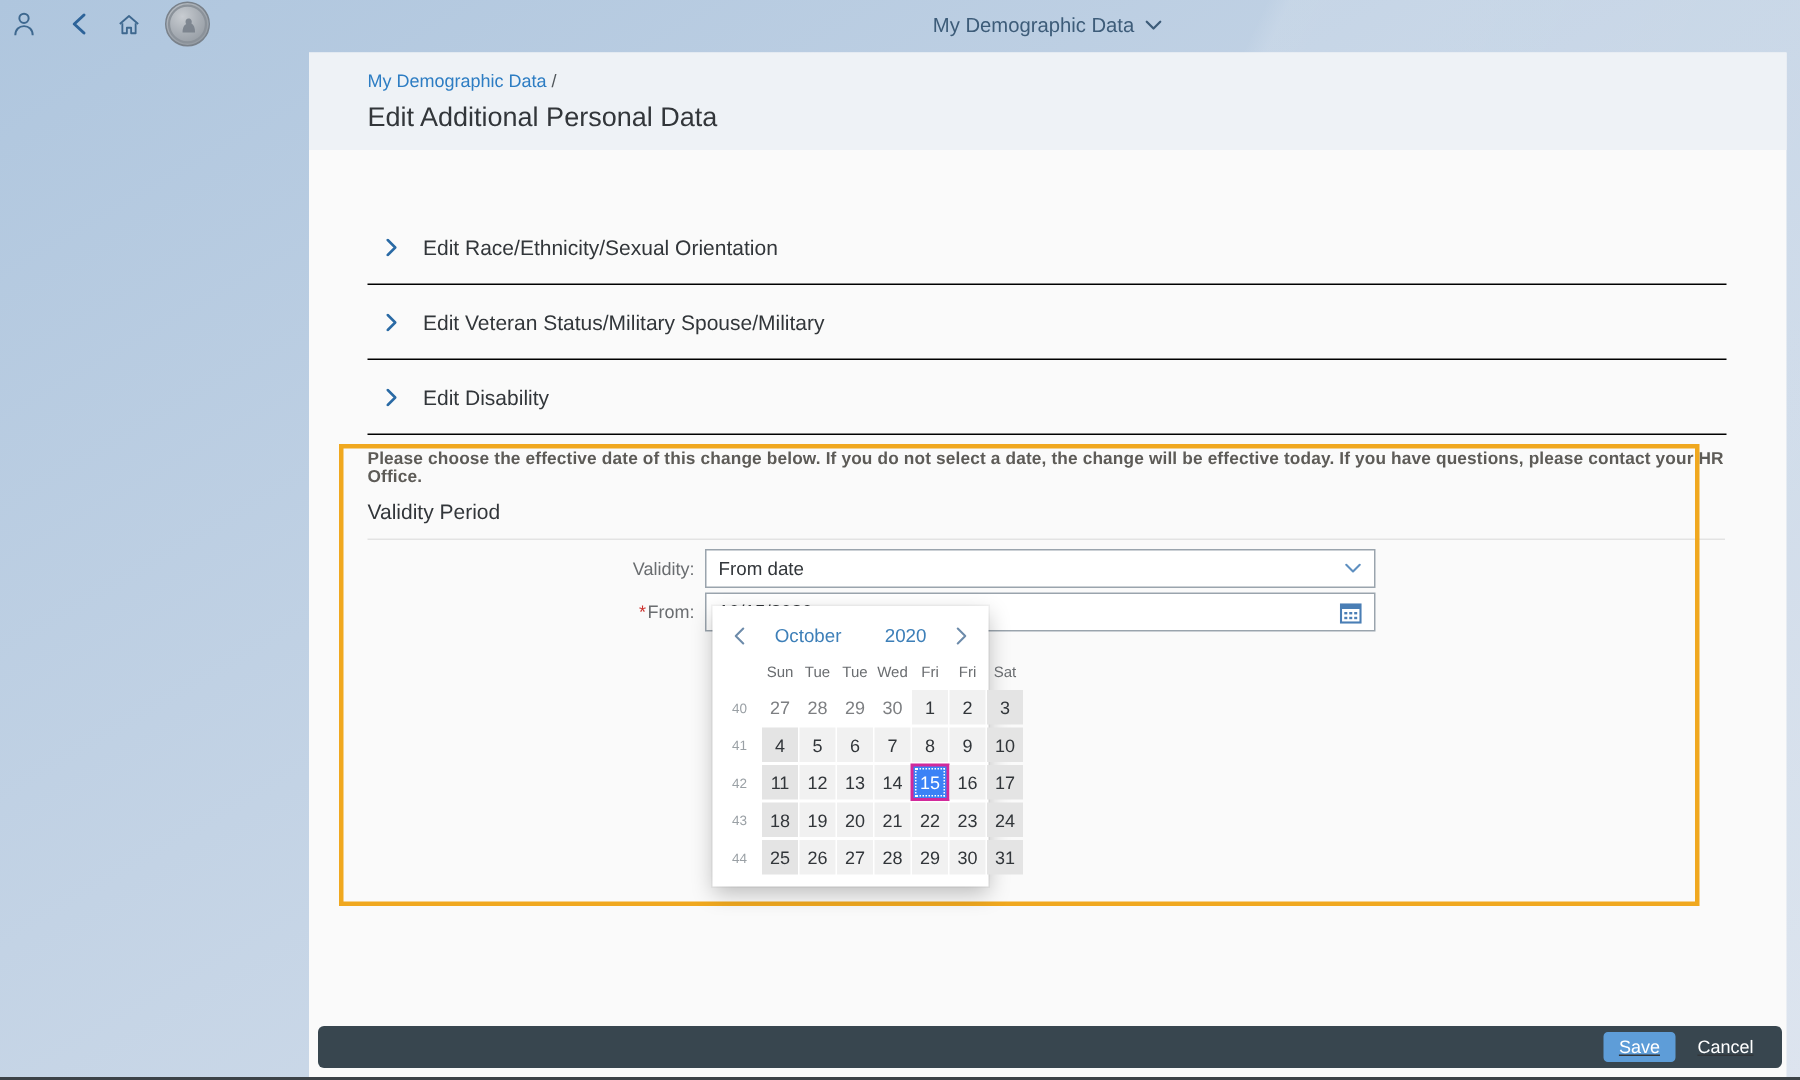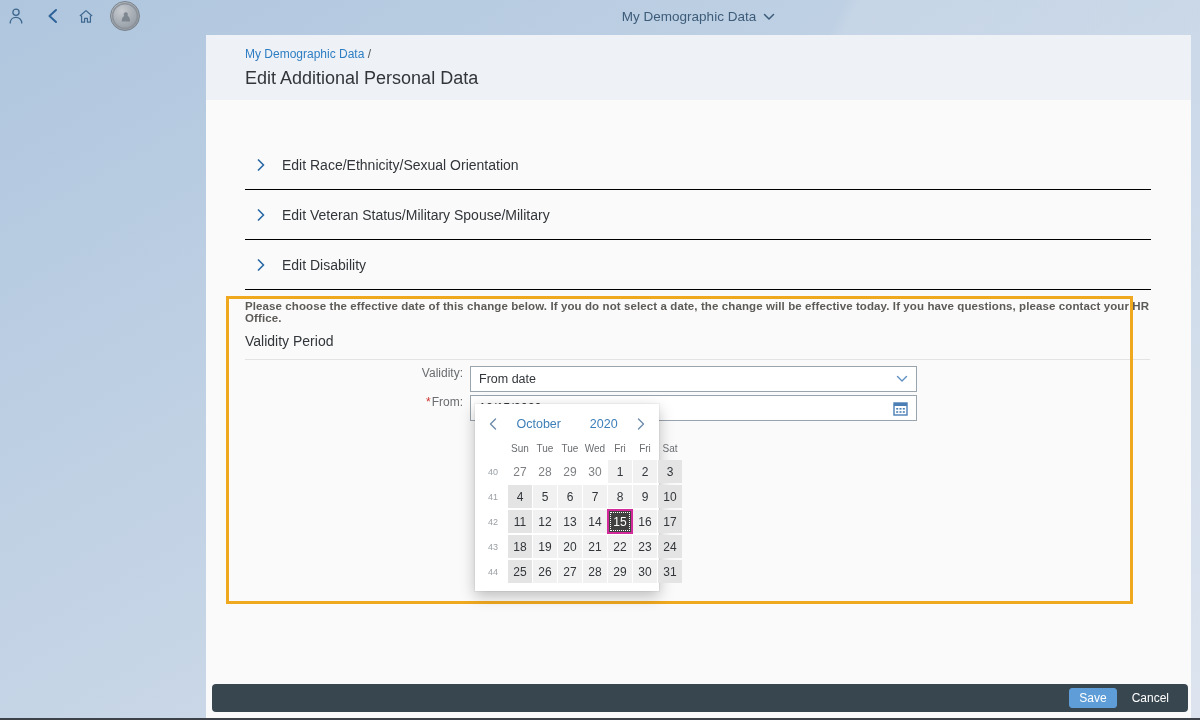--- a/index.html
+++ b/index.html
@@ -36,21 +36,21 @@
 
   .sections { margin:40px 40px 0 39px; }
   .section-row { height:50px; display:flex; align-items:center; border-bottom:1px solid #000000; cursor:pointer; }
   .section-row .chev { width:8px; height:12px; margin:0 17px 0 12px; flex:none; }
   .section-label { font-size:14px; color:#32363a; }
 
   .notice { margin:10px 20px 0 39px; font-size:11.5px; font-weight:bold; color:#5d5b57; letter-spacing:.1px; }
   .vp-heading { margin:9px 40px 0 39px; font-size:14px; color:#32363a; }
   .vp-divider { margin:10px 41px 0 39px; border-top:1px solid #e3e3e3; }
 
-  .form-row { display:flex; align-items:flex-start; margin-top:6px;border-radius:11px; }
+  .form-row { display:flex; align-items:center; margin-top:6px;border-radius:11px; }
   .form-row + .form-row { margin-top:3px; }
   .form-label { width:264px; text-align:right; padding-right:7px; font-size:12px; color:#6a6d70; }
   .req { color:#cd3430; margin-right:1px; }
   .field { width:447px; height:22px; background:#fff; border:1px solid #9aa4ad;
     display:flex; align-items:center; padding:12px 8px; font-size:12.5px; color:#32363a; cursor:pointer; position:relative; }
   .field .grow { flex:1; }
   .field .ctl-icon { flex:none; display:flex; align-items:center; }
 
   
   .orange-box { position:absolute; left:20px; top:261px; width:907px; height:308px;
@@ -66,26 +66,26 @@
   .cal-year { flex:1; text-align:center; font-size:12.5px; color:#3d7fb8; cursor:pointer; }
   .cal-daynames { display:flex; height:20px; margin-top:2px; }
   .cal-wkcol { width:30px; flex:none; }
   .cal-dn { width:24px; margin-right:1px; flex:none; text-align:center; font-size:10px; color:#6a6d70; line-height:20px; }
   .cal-row { display:flex; height:24px; margin-top:1px; }
   .cal-wk { width:30px; flex:none; font-size:9px; color:#9aa0a5; display:flex; align-items:center; justify-content:center; }
   .cal-cell { width:24px; height:23px; margin-right:1px; flex:none; display:flex; align-items:center; justify-content:center;
     font-size:12px; color:#32363a; background:#f1f1f1; cursor:pointer; position:relative; }
   .cal-cell.weekend { background:#e4e4e4; }
   .cal-cell.other { background:transparent; color:#7d7f82; }
-  .cal-cell.selected { background:#404040; color:#fff; outline:2px solid #d2299b; outline-offset:-1px; }
+  .cal-cell.selected { background:#3b82f6; color:#fff; outline:2px solid #d2299b; outline-offset:-1px; }
   .cal-cell.selected::after { content:''; position:absolute; inset:2px; border:1px dotted #fff; }
 
   
   .footer { position:absolute; left:6px; top:649px; width:976px; height:28px;
-    background:#38464f; border-radius:4px; display:flex; align-items:center; justify-content:flex-end; padding-right:13px; }
+    background:#38464f; border-radius:4px; display:flex; align-items:center; justify-content:flex-end; padding-right:13px;text-decoration:underline; }
   .save-btn { height:20px; padding:0 9px; background:#5e9dd8; border:1px solid #5e9dd8; border-radius:3px;
     color:#fff; font-size:12px; font-family:inherit; cursor:pointer; }
   .cancel-btn { height:20px; padding:0 6px; margin-left:9px; background:transparent; border:none;
     color:#fff; font-size:12px; font-family:inherit; cursor:pointer; }
 
   .bottom-edge { position:absolute; left:0; bottom:0; width:100%; height:2px; background:#3c4247; }
 
   svg { display:block; }
 </style>
 </head>

